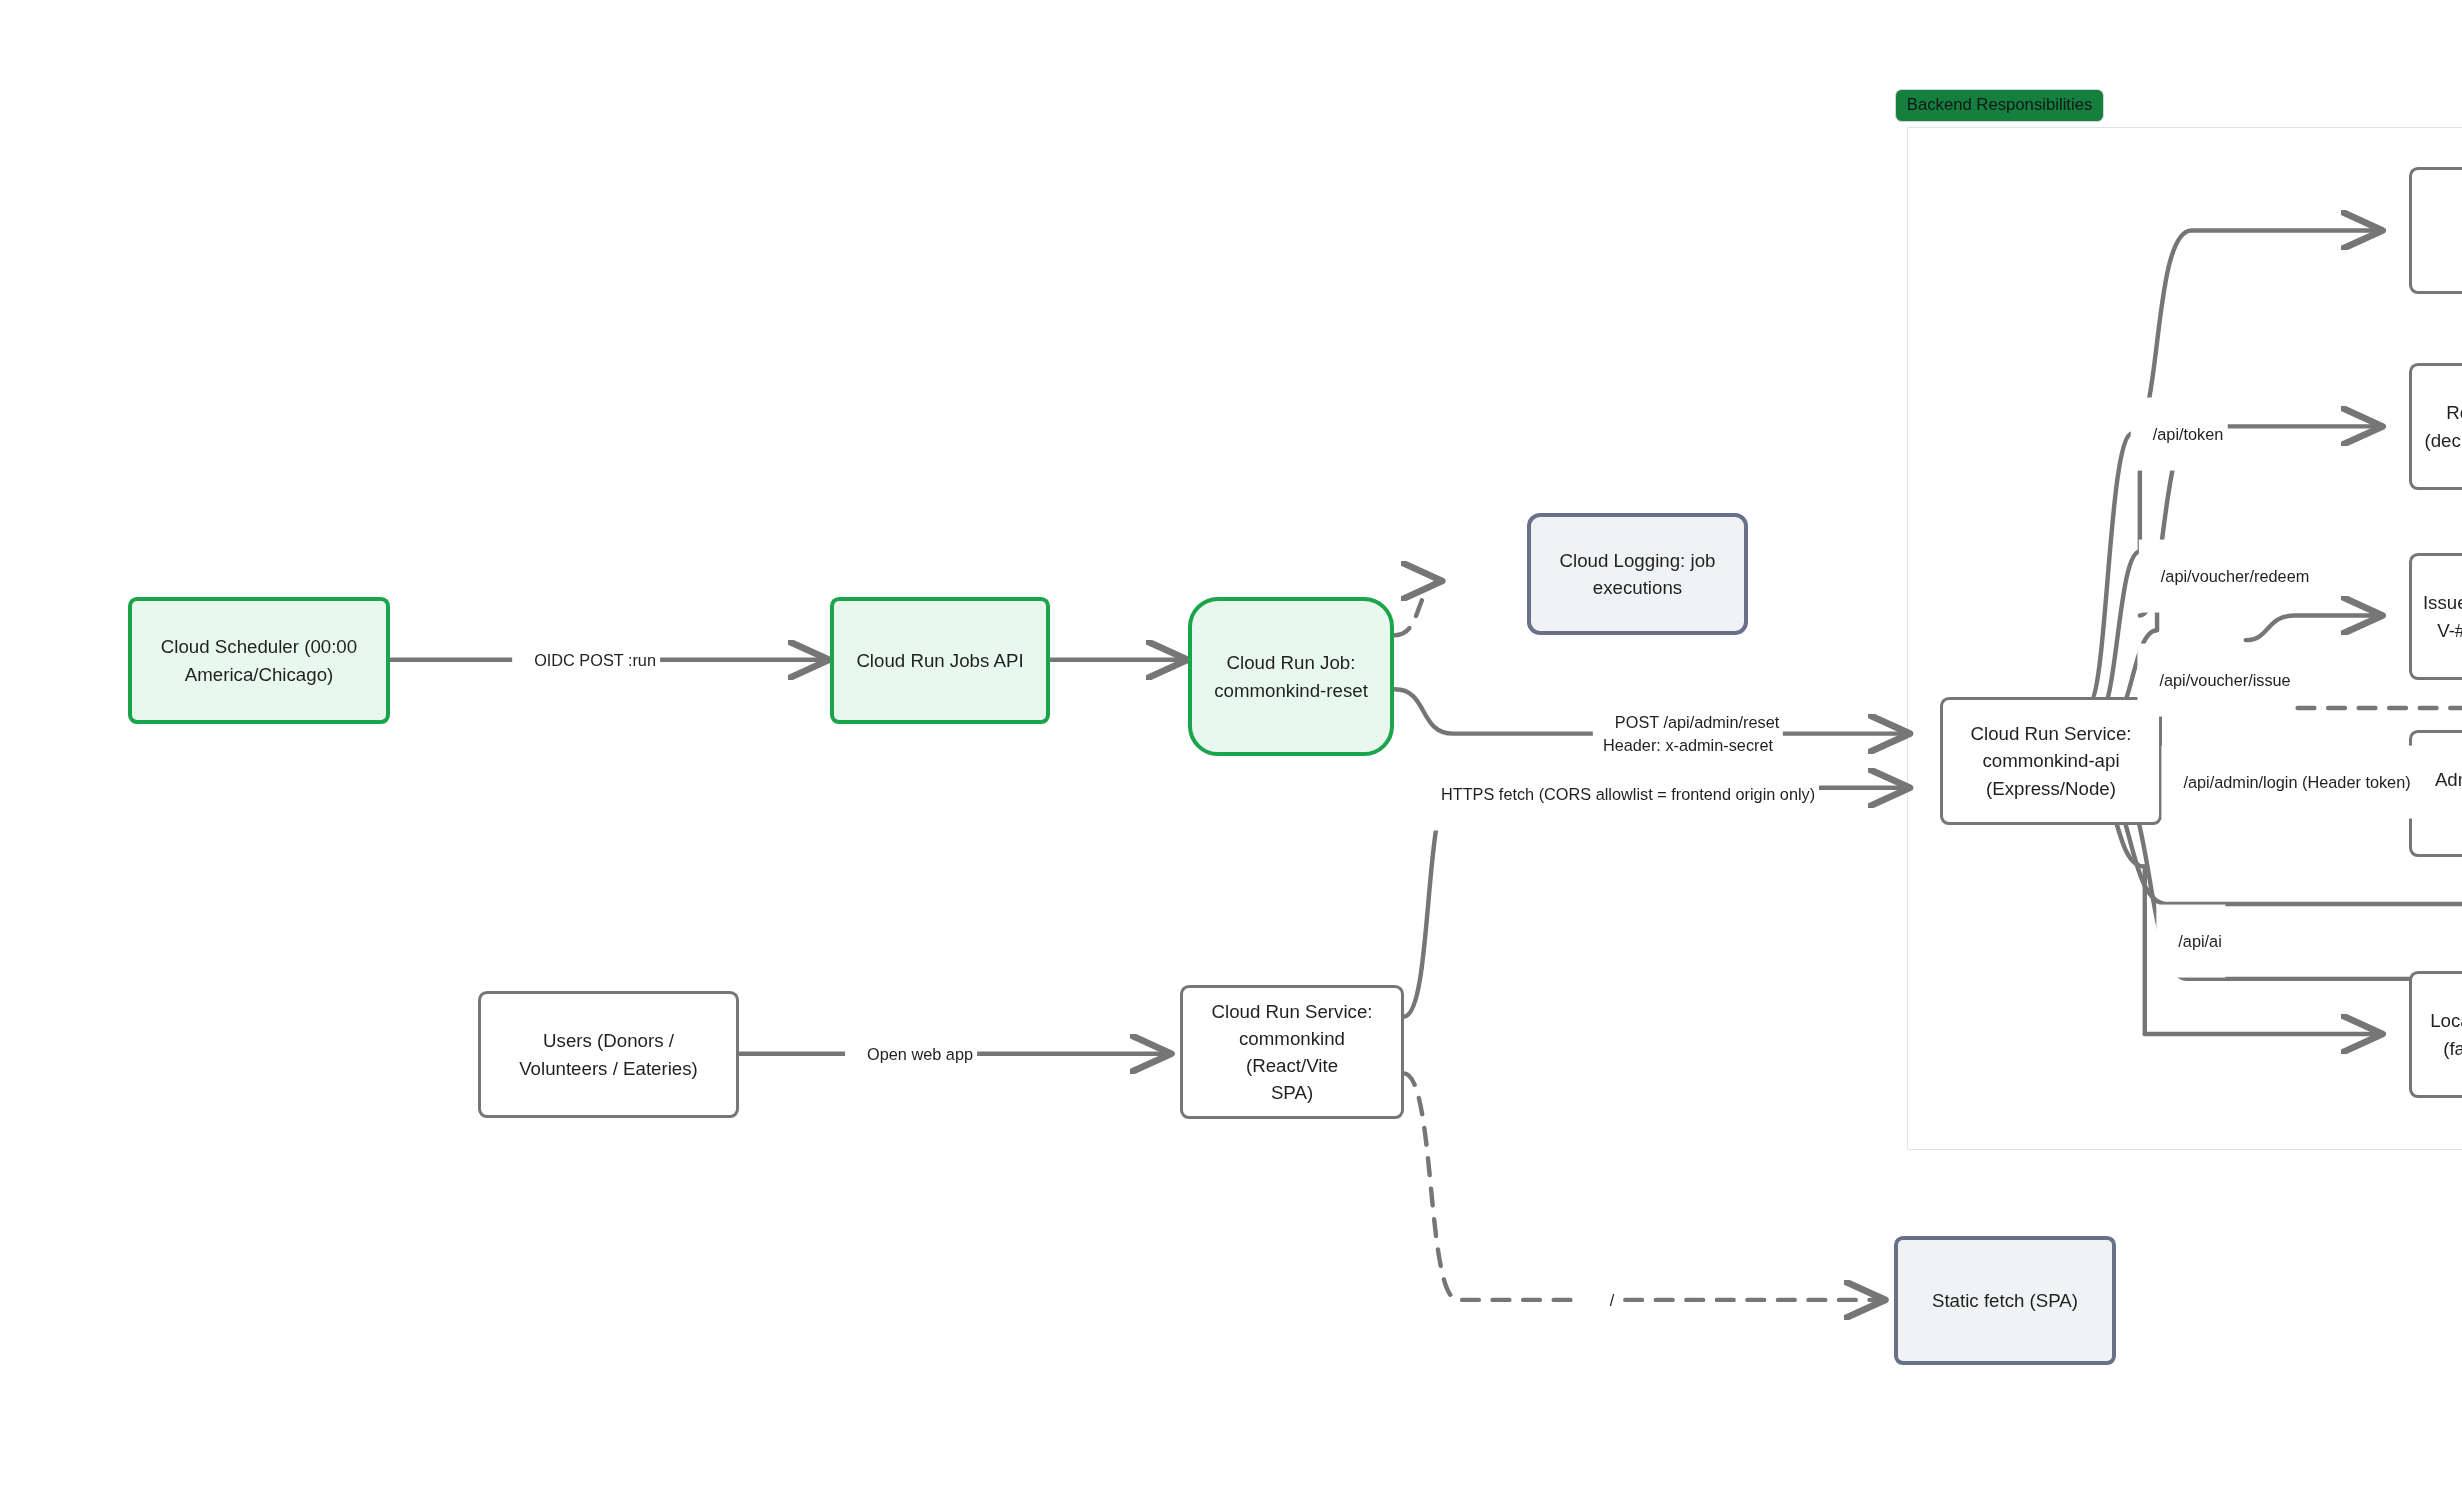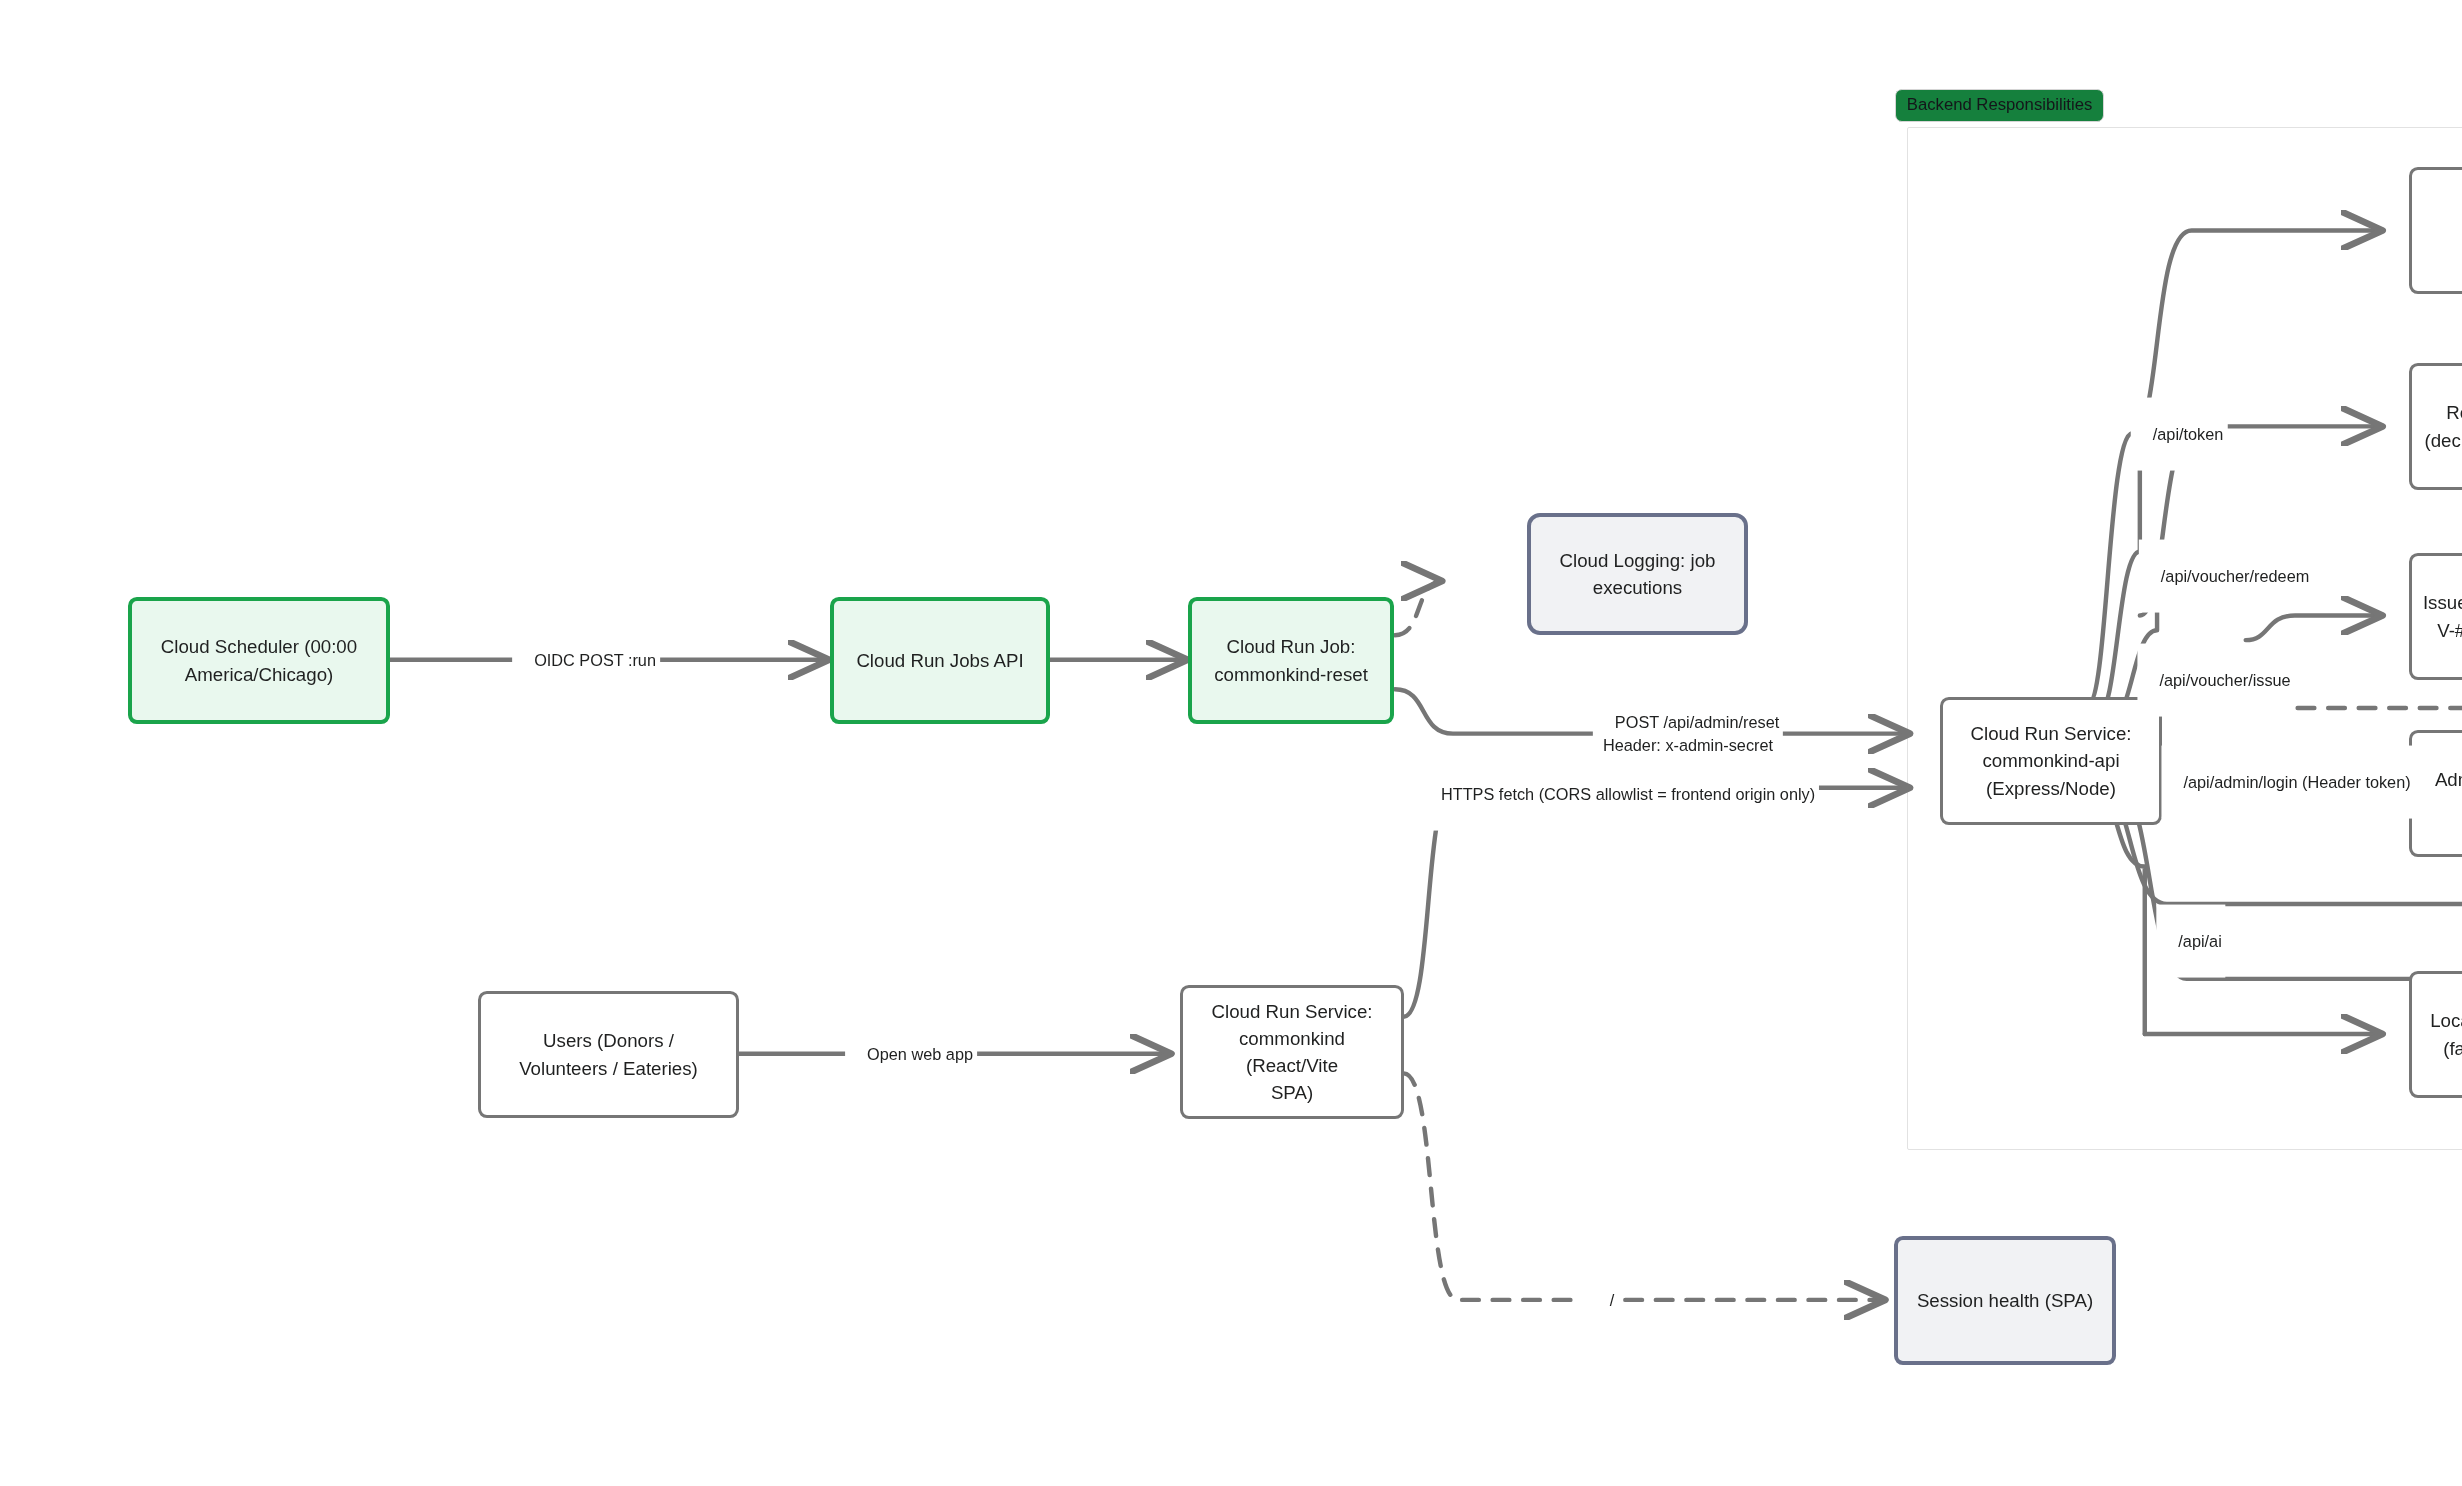--- a/index.html
+++ b/index.html
@@ -90,42 +90,42 @@
   </svg>
 
   <div class="node n-green" style="left:128px;top:597px;width:262px;height:127px;">
     <span>Cloud Scheduler (00:00<br>America/Chicago)</span>
   </div>
 
   <div class="node n-green" style="left:830px;top:597px;width:220px;height:127px;">
     <span>Cloud Run Jobs API</span>
   </div>
 
-  <div class="node n-green" style="left:1188px;top:597px;width:206px;height:127px;">
+  <div class="node n-green" style="left:1188px;top:597px;width:206px;height:159px;border-radius:30px;">
     <span>Cloud Run Job:<br>commonkind-reset</span>
   </div>
 
   <div class="node n-grey" style="left:1527px;top:513px;width:221px;height:122px;border-radius:13px;">
     <span>Cloud Logging: job<br>executions</span>
   </div>
 
   <div class="node n-default" style="left:478px;top:991px;width:261px;height:127px;">
     <span>Users (Donors /<br>Volunteers / Eateries)</span>
   </div>
 
   <div class="node n-default" style="left:1180px;top:985px;width:224px;height:134px;">
     <span>Cloud Run Service:<br>commonkind (React/Vite<br>SPA)</span>
   </div>
 
   <div class="node n-default" style="left:1940px;top:697px;width:222px;height:128px;">
     <span>Cloud Run Service:<br>commonkind-api<br>(Express/Node)</span>
   </div>
 
   <div class="node n-grey" style="left:1894px;top:1236px;width:222px;height:129px;">
-    <span>Session health (SPA)</span>
+    <span>Static fetch (SPA)</span>
   </div>
 
   <div class="node n-default" style="left:2409px;top:167px;width:219px;height:127px;">
     <span>Hub Directory<br>(hubs.json)</span>
   </div>
 
   <div class="node n-default" style="left:2409px;top:363px;width:219px;height:127px;">
     <span>Redeem Voucher<br>(decrement hub count)</span>
   </div>
 

